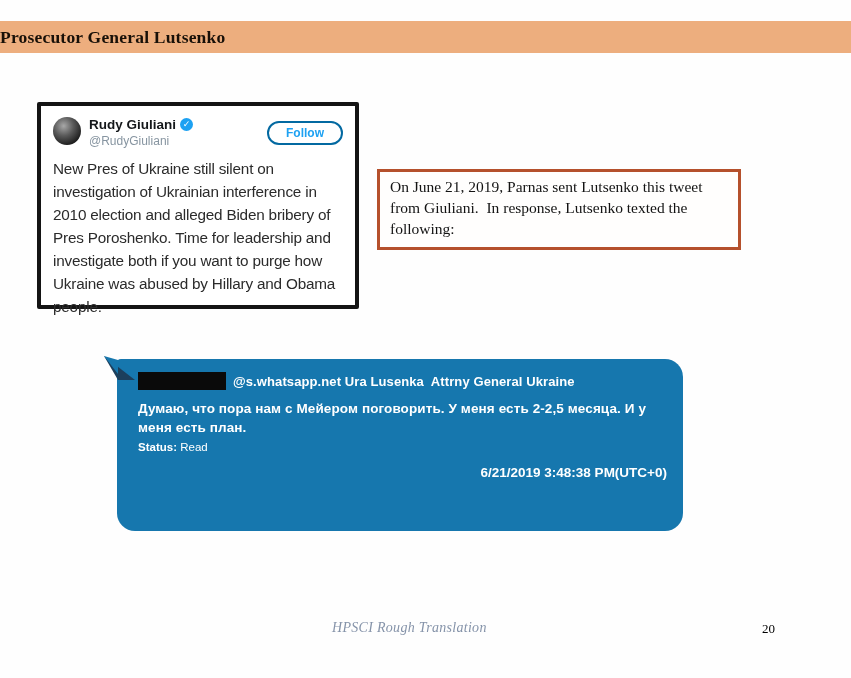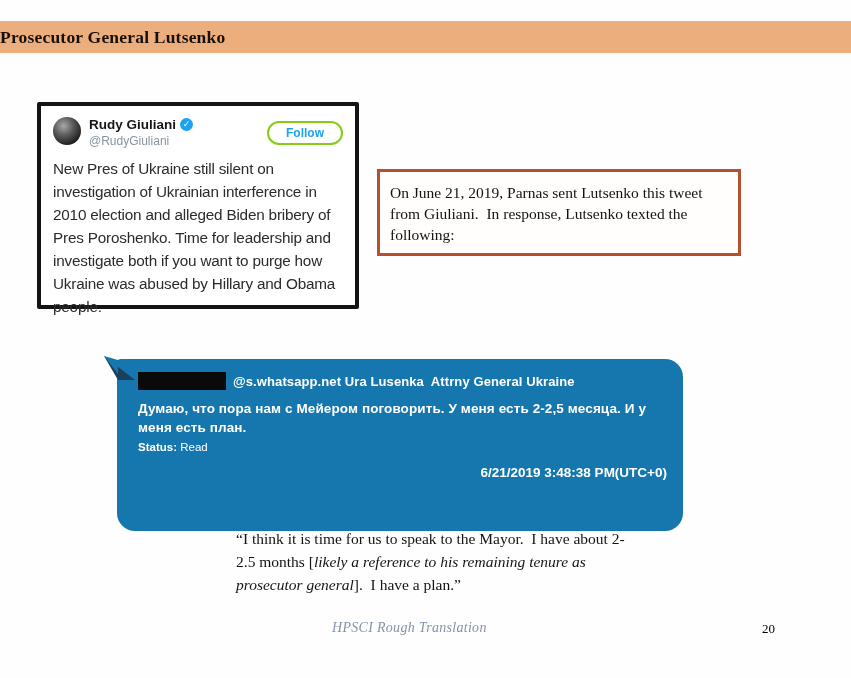--- a/index.html
+++ b/index.html
@@ -36,36 +36,36 @@
   }
   .tweet-names { margin-left:8px; flex:1; }
   .tweet-author-row { display:flex; align-items:center; gap:4px; }
   .tweet-author { font-size:13.5px; font-weight:bold; color:#14171A; }
   .verified-badge {
     width:13px; height:13px; border-radius:50%; background:#1DA1F2;
     color:#fff; font-size:9px; line-height:13px; text-align:center; display:inline-block;
   }
   .tweet-handle { font-size:12px; color:#8795A1; margin-top:2px; }
   .follow-button {
-    border:2px solid #84cc16; border-radius:14px; color:#1DA1F2;
+    border:2px solid #0369a1; border-radius:14px; color:#1DA1F2;
     font-weight:bold; font-size:12px; padding:3px 17px; align-self:center;
     background:#fff;
   }
   .tweet-body {
     margin-top:9px; font-size:15.3px; line-height:23px; color:#2b2b2b;
     letter-spacing:-0.2px;
   }
   .tweet-meta { margin-top:6px; font-size:11.5px; color:#8795A1; }
   .tweet-location { color:#1DA1F2; font-weight:bold; }
 
   
   .annotation-box {
     position:absolute; left:377px; top:169px; width:364px; min-height:69px;
     background:#fffefd; border:3px solid #B5502C;
-    padding:10px 9px 8px 10px;
+    padding:4px 9px 8px 10px;
     font-family:"Liberation Serif", serif; font-size:15.5px; line-height:21px; color:#131313;
   }
 
   
   .chat-bubble {
     position:absolute; left:117px; top:359px; width:566px; height:172px;
     background:#1677AE; border-radius:4px 18px 18px 18px;
     padding:13px 16px 12px 21px; color:#ffffff;
   }
   .bubble-tail { position:absolute; left:-13px; top:-4px; }
@@ -138,20 +138,17 @@
       <span class="chat-sender">@s.whatsapp.net Ura Lusenka&nbsp; Attrny General Ukraine</span>
     </div>
     <div class="chat-body">Думаю, что пора нам с Мейером поговорить. У меня есть 2-2,5 месяца. И у меня есть план.</div>
     <div class="chat-kv">
       <span class="kv-label">Status:</span>
       <span>Read</span>
     </div>
     <div class="chat-timestamp">6/21/2019 3:48:38 PM(UTC+0)</div>
   </div>
 
-  <div class="quote">
-    <span>“I think it is time for us to speak to the Mayor.&nbsp; I have about 2-2.5 months [</span><i>likely a reference to his remaining tenure as prosecutor general</i><span>].&nbsp; I have a plan.”</span>
-  </div>
 
   <span class="footer-label">HPSCI Rough Translation</span>
   <span class="footer-page">20</span>
 
 </div>
 
 </body></html>

